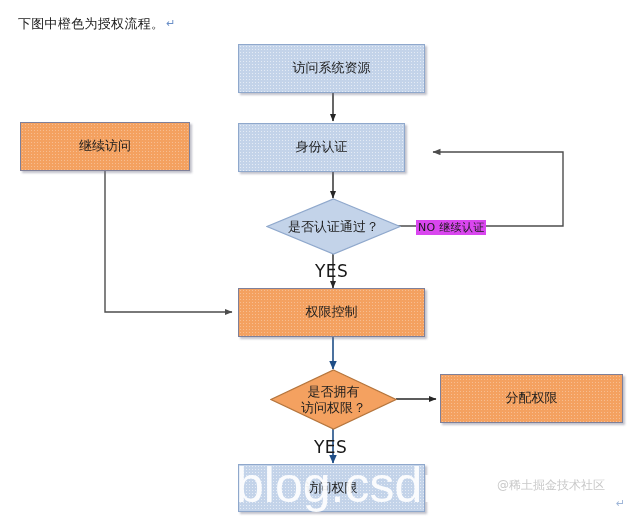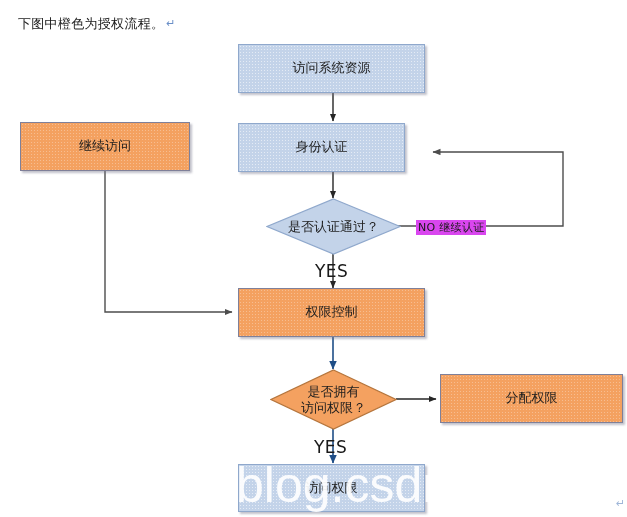--- a/index.html
+++ b/index.html
@@ -216,15 +216,16 @@
     <span>访问权限</span>
   </div>
 
   <div class="edge-label yes" style="left:307px; top:261px;">YES</div>
 
   <div class="edge-label no" style="left:408px; top:220px;">NO  继续认证</div>
 
   <div class="edge-label yes" style="left:306px; top:437px;">YES</div>
 
   <div class="wm-csdn">blog.csdn.</div>
+  <div class="wm-juejin">@稀土掘金技术社区</div>
   <div class="wm-pilcrow">↵</div>
 
 </div>
 
 </body></html>

